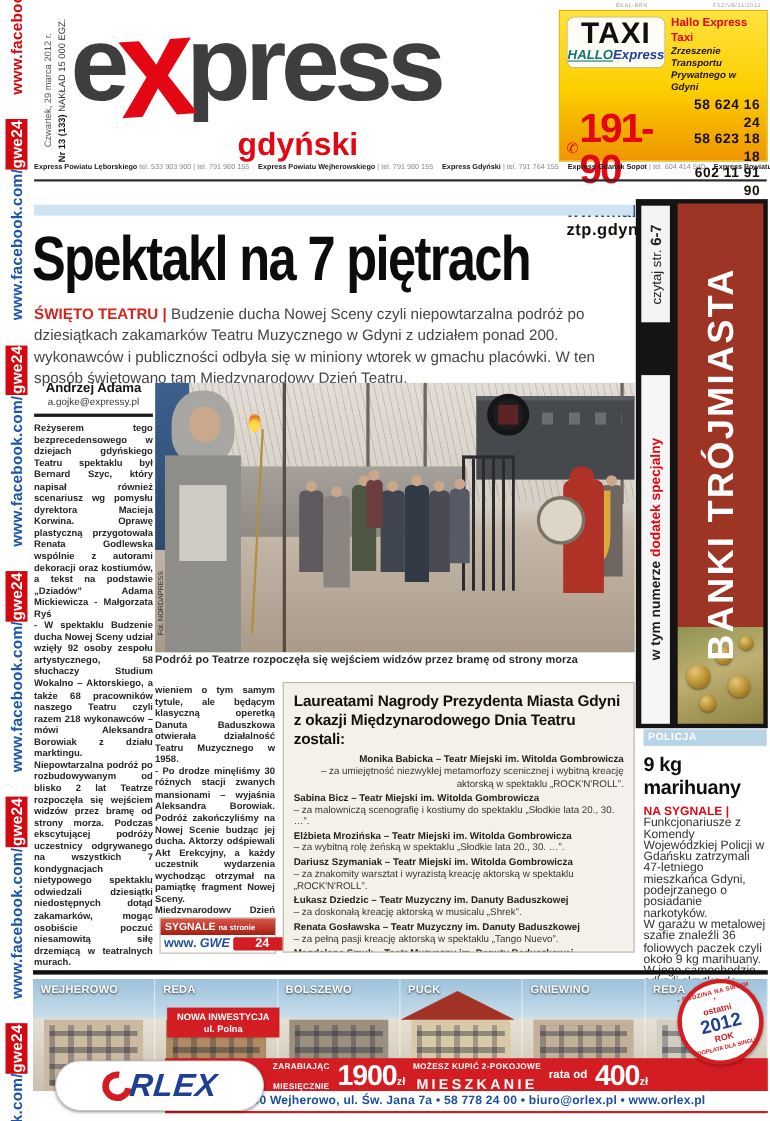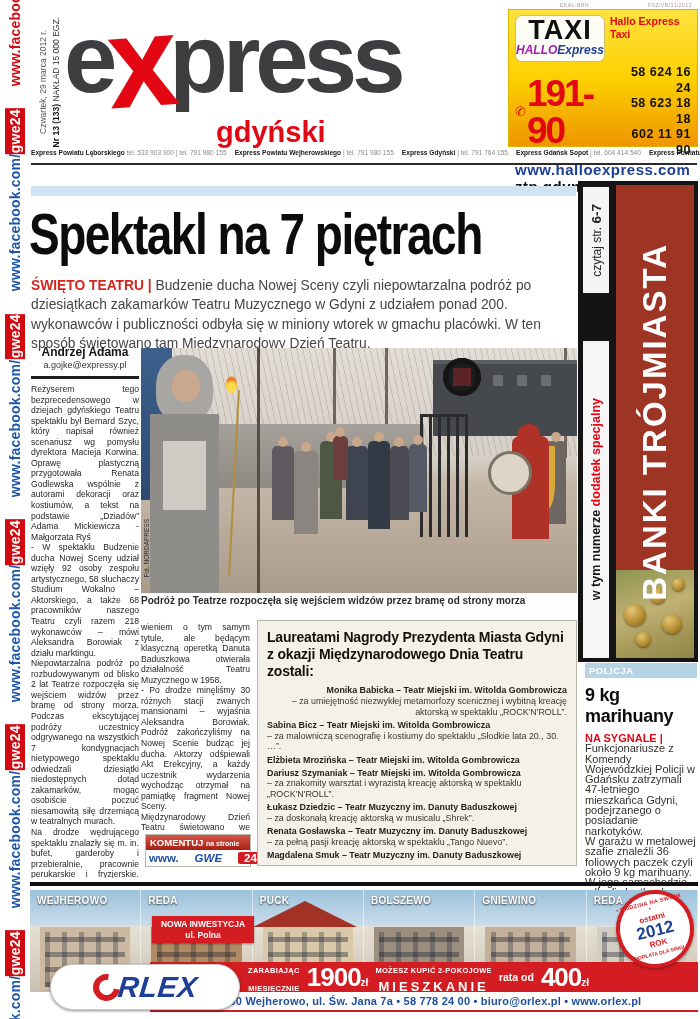--- a/index.html
+++ b/index.html
@@ -29,21 +29,21 @@
   .logo-gray { font-size:96px; font-weight:900; color:#3e3e40; letter-spacing:-5px; line-height:.82; }
   .logo-x { font-size:124px; font-weight:900; color:#e30613; line-height:.6; margin:0 -8px 0 -4px; transform:rotate(-4deg) scale(1.02,1.05); display:inline-block; }
   .logo-sub { position:absolute; left:152px; top:96px; color:#e30613; font-weight:900; font-size:29px; letter-spacing:0; }
 
   
   #taxi { left:508px; top:9px; width:190px; height:138px; background:linear-gradient(180deg,#ffe23e 0%,#fccf00 52%,#f6b300 75%,#ef9500 100%); border:1px solid #d8b500; padding:5px 6px; }
   #taxi .toprow { display:flex; gap:5px; }
   .taxi-plate { background:#fdfdf6; border-radius:7px; border:1px solid #cfc070; width:92px; height:47px; text-align:center; padding-top:1px; }
   .taxi-plate .t1 { font-size:27px; font-weight:900; color:#101010; letter-spacing:1px; line-height:1; }
   .taxi-plate .t2 { font-size:12px; font-weight:900; font-style:italic; line-height:1; }
-  .taxi-plate .t2 .red { color:#a21caf; } .taxi-plate .t2 .blue { color:#1d3f94; }
+  .taxi-plate .t2 .red { color:#0f766e;text-decoration:underline; } .taxi-plate .t2 .blue { color:#1d3f94; }
   .taxi-right .r1 { color:#e30613; font-weight:900; font-size:10.5px; line-height:1.25; }
   .taxi-right .r2 { color:#201505; font-weight:bold; font-style:italic; font-size:8.8px; line-height:1.25; }
   #taxi .midrow { display:flex; align-items:center; margin-top:3px; }
   .taxi-phone-big { color:#e30613; font-weight:900; font-size:37px; letter-spacing:-2px; line-height:1; }
   .taxi-phone-ic { color:#e30613; font-size:13px; margin-right:1px; }
   .taxi-nums { margin-left:6px; }
   .taxi-nums div { font-size:12.5px; font-weight:900; color:#151005; line-height:1.24; letter-spacing:.5px;text-align:right; }
   .taxi-web { font-size:15px; font-weight:900; color:#1d3f94; letter-spacing:.5px; margin-top:3px; }
   .taxi-mail { font-size:15px; font-weight:900; color:#14100a; letter-spacing:.5px; }
   .adcode { font-size:5px; color:#a99; letter-spacing:.5px; }
@@ -72,21 +72,21 @@
   #wtym-strip { left:5px; top:160px; width:26px; height:317px; background:#f6f6f6; }
   #wtym-strip .vtext { font-size:12.5px; font-weight:900; }
   .wtym-black { color:#1a1a1a; } .wtym-red { color:#e30613; }
 
   
   #byline { left:31px; top:345px; width:108px; text-align:center; }
   #byline .author { font-size:12px; font-weight:900; color:#141414; }
   #byline .mail { font-size:9px; color:#333; margin-top:1px; }
   #byline .bar { height:3px; background:#1c1c1c; margin-top:6px; }
   .bodycol { font-size:8.6px; line-height:10.55px; color:#262626; text-align:justify; overflow:hidden; }
-  .bodycol p { margin-bottom:0; text-indent:0; }
+  .bodycol p { margin-bottom:0; text-indent:0;font-weight:bold; }
   #col1 { left:31px; top:384px; width:108px; height:494px; }
   #col2 { left:141px; top:622px; width:109px; height:208px; }
 
   
   #photo { left:141px; top:348px; width:436px; height:245px; background:linear-gradient(180deg,#e2ddd6 0%,#d6cfc6 45%,#c6b8a8 55%,#a99a8a 100%); overflow:hidden; }
   .ph { position:absolute; }
   #ph-bldg { right:0; top:5%; width:33%; height:31%; background:#45484c; box-shadow:inset 0 4px 0 #595d62; }
   #ph-bldg::after { content:""; position:absolute; left:8%; top:20%; width:84%; height:14%; background:repeating-linear-gradient(90deg,#6a6e73 0 10px,transparent 10px 24px); }
   #ph-pillar { right:22%; top:4%; width:38px; height:38px; border-radius:50%; background:#1d1d1f; box-shadow:inset 0 0 0 5px #151516; }
   #ph-pillar::after { content:""; position:absolute; inset:26%; background:#5c2424; }
@@ -110,23 +110,23 @@
   #drum { left:79.5%; top:42%; width:44px; height:44px; border-radius:50%; background:#ddd6c7; border:3px solid #7b7466; }
   #photo-credit { left:141px; top:505px; width:11px; height:86px; }
   #photo-credit .vtext { font-size:6.5px; color:#2e2e2e; }
 
   #caption { left:141px; top:595px; width:468px; font-size:10px; font-weight:900; color:#2c2c2c; }
 
   
   #comment-box { left:145px; top:834px; width:106px; border:1px solid #b9b6ae; background:#fff; }
   #comment-box .cb-top { background:linear-gradient(180deg,#d8564a,#a51f12); color:#fff; padding:2px 4px; font-size:9.5px; font-weight:900; }
   #comment-box .cb-top small { font-size:7px; font-weight:bold; }
-  #comment-box .cb-url { padding:2px 3px; font-size:11.5px; font-weight:900; display:flex; align-items:center; gap:16px; }
+  #comment-box .cb-url { padding:2px 3px; font-size:11.5px; font-weight:900; display:flex; align-items:center; gap:3px; }
   .cb-www { color:#1d4f9e; } .cb-gwe { color:#1d4f9e; font-style:italic; }
-  .cb-24 { background:#d41d22; color:#fff; border-radius:2px; padding:0 6px; font-style:normal; }
+  .cb-24 { background:#d41d22; color:#fff; border-radius:2px; padding:0 20px; font-style:normal; }
   .cb-pl { color:#20242c; }
 
   
   #laureates { left:257px; top:620px; width:320px; height:246px; background:#f4f1ea; border:1px solid #b9b5a9; padding:8px 9px; overflow:hidden; }
   #laureates h2 { font-size:14px; font-weight:900; color:#15110a; line-height:1.2; letter-spacing:-.2px; }
   .laur-item { margin-top:2.5px; }
   .laur-name { font-size:8.9px; font-weight:900; color:#241f15; line-height:1.2; }
   .laur-desc { font-size:8.9px; color:#3a362c; line-height:1.2; }
 
   
@@ -203,20 +203,21 @@
   <span class="abs adcode" style="left:648px;top:2px;">FSZ/VB/31/2012</span>
 
   <div id="taxi" class="abs">
     <div class="toprow">
       <div class="taxi-plate">
         <div class="t1">TAXI</div>
         <div class="t2"><span class="red">HALLO</span><span class="blue">Express</span></div>
       </div>
       <div class="taxi-right">
         <div class="r1">Hallo Express Taxi</div>
+        <div class="r2"><span>Zrzeszenie Transportu</span><br><span>Prywatnego w Gdyni</span></div>
       </div>
     </div>
     <div class="midrow">
       <span class="taxi-phone-ic">✆</span>
       <span class="taxi-phone-big">191-90</span>
       <span class="taxi-nums">
         <div>58 624 16 24</div>
         <div>58 623 18 18</div>
         <div>602 11 91 90</div>
       </span>
@@ -305,41 +306,42 @@
     <div id="jester-body" class="ph"></div>
     <div id="jester-hood" class="ph"></div>
     <div id="drum" class="ph"></div>
   </div>
   <div id="photo-credit" class="abs vbox">
     <span class="vtext">Fot. NORDAPRESS</span>
   </div>
   <div id="caption" class="abs">Podróż po Teatrze rozpoczęła się wejściem widzów przez bramę od strony morza</div>
 
   <div id="comment-box" class="abs">
-    <div class="cb-top"><span>KOMENTUJ </span><small>na stronie</small></div>
+    <div class="cb-top"><span>SYGNALE </span><small>na stronie</small></div>
     <div class="cb-url">
       <span class="cb-www">www. </span>
         <span class="cb-gwe">GWE</span>
         <span class="cb-24">24</span>
         <span class="cb-pl">.pl</span>
     </div>
   </div>
 
   <div id="laureates" class="abs">
     <h2><span>Laureatami Nagrody Prezydenta Miasta Gdyni</span><br><span>z okazji Międzynarodowego Dnia Teatru zostali:</span></h2>
     <div class="laur-item" style="margin-top:6px;text-align:right;">
         <div class="laur-name">Monika Babicka – Teatr Miejski im. Witolda Gombrowicza</div>
         <div class="laur-desc">– za umiejętność niezwykłej metamorfozy scenicznej i wybitną kreację aktorską w spektaklu „ROCK'N'ROLL”.</div>
       </div>
     <div class="laur-item">
         <div class="laur-name">Sabina Bicz – Teatr Miejski im. Witolda Gombrowicza</div>
         <div class="laur-desc">– za malowniczą scenografię i kostiumy do spektaklu „Słodkie lata 20., 30. …”.</div>
       </div>
     <div class="laur-item">
         <div class="laur-name">Elżbieta Mrozińska – Teatr Miejski im. Witolda Gombrowicza</div>
+        <div class="laur-desc">– za wybitną rolę żeńską w spektaklu „Słodkie lata 20., 30. …”.</div>
       </div>
     <div class="laur-item">
         <div class="laur-name">Dariusz Szymaniak – Teatr Miejski im. Witolda Gombrowicza</div>
         <div class="laur-desc">– za znakomity warsztat i wyrazistą kreację aktorską w spektaklu „ROCK'N'ROLL”.</div>
       </div>
     <div class="laur-item">
         <div class="laur-name">Łukasz Dziedzic – Teatr Muzyczny im. Danuty Baduszkowej</div>
         <div class="laur-desc">– za doskonałą kreację aktorską w musicalu „Shrek”.</div>
       </div>
     <div class="laur-item">
@@ -367,27 +369,27 @@
     <div id="tiles">
       <div class="tile">
           <div class="bld" style="background:#cbb9a2;"></div>
           <span class="city">WEJHEROWO</span>
         </div>
       <div class="tile">
           <div class="bld" style="background:#b08a62;"></div>
           <span class="city">REDA</span>
         </div>
       <div class="tile">
+          <div class="bld" style="background:#9c8f80;"></div>
+          <span class="city">BOLSZEWO</span>
+        </div>
+      <div class="tile">
           <div class="bld" style="background:#d9c9a8;"></div>
           <div class="roof"></div>
           <span class="city">PUCK</span>
-        </div>
-      <div class="tile">
-          <div class="bld" style="background:#9c8f80;"></div>
-          <span class="city">BOLSZEWO</span>
         </div>
       <div class="tile">
           <div class="bld" style="background:#c2b09a;"></div>
           <span class="city">GNIEWINO</span>
         </div>
       <div class="tile">
           <div class="bld" style="background:#d4cec2;"></div>
           <span class="city">REDA</span>
         </div>
     </div>

